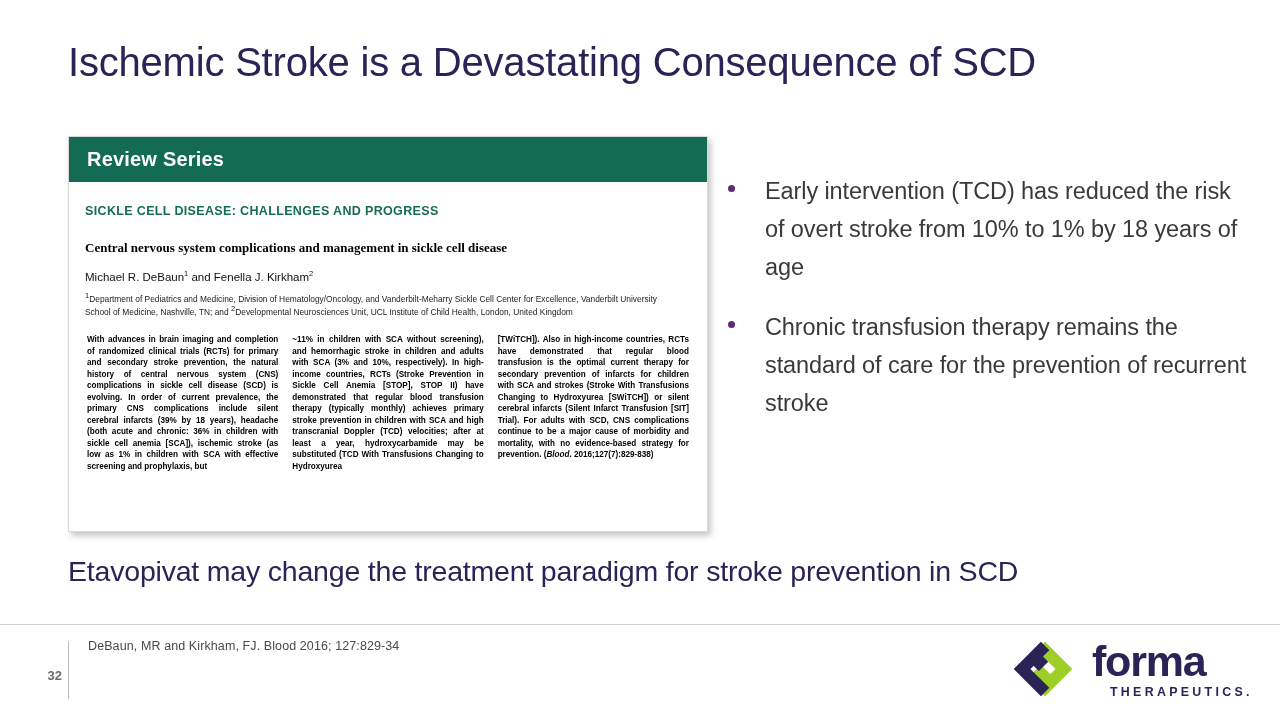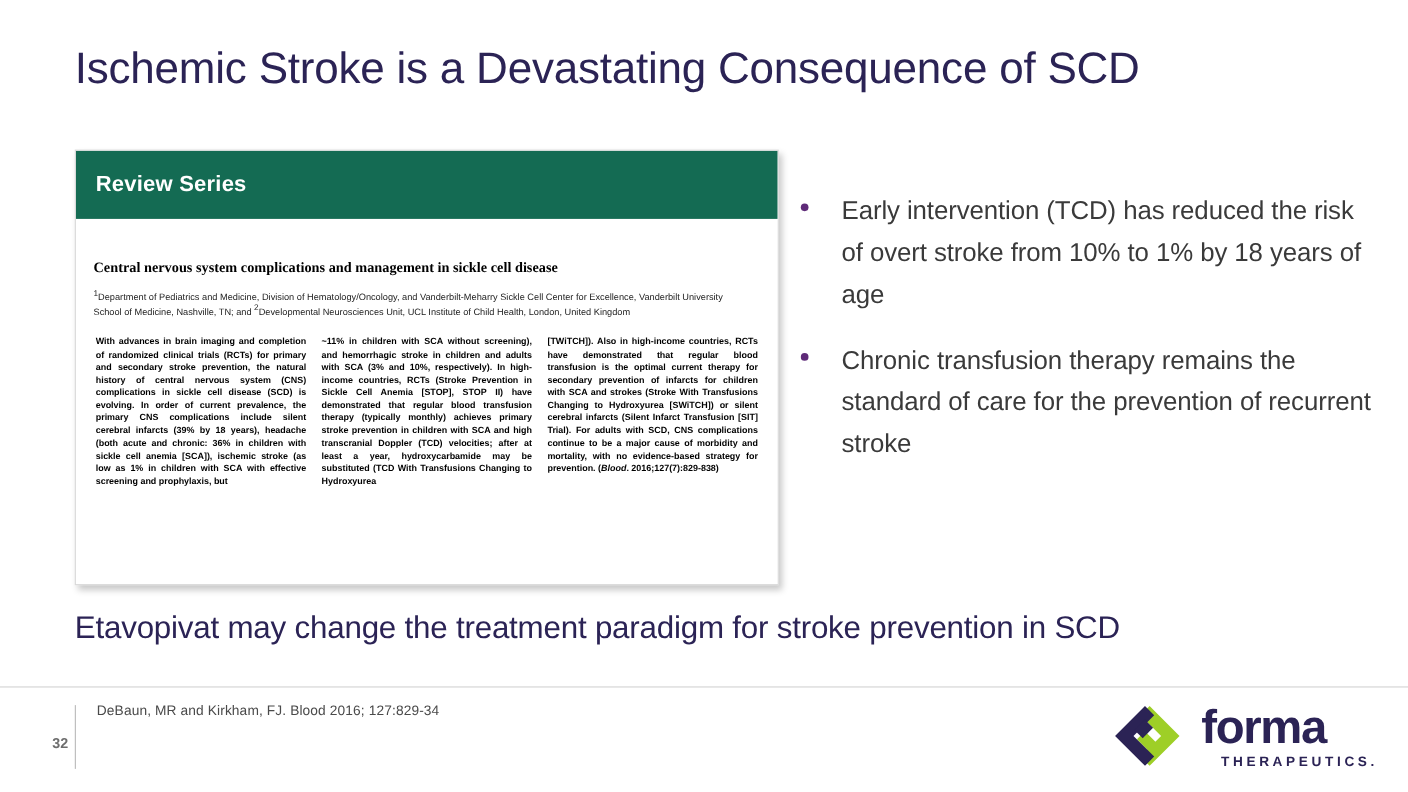--- a/index.html
+++ b/index.html
@@ -36,21 +36,21 @@
     top: 136px;
     width: 640px;
     height: 396px;
     background: #ffffff;
     border: 1px solid #d9d9d9;
     box-shadow: 3px 4px 6px rgba(0,0,0,0.22);
     box-sizing: border-box;
     overflow: hidden;
   }
   .journal-banner {
-    height: 62px;
+    height: 45px;
     background: #146b53;
     display: flex;
     align-items: center;
     padding-left: 18px;
     box-sizing: border-box;
   }
   .journal-banner-text {
     color: #ffffff;
     font-size: 20px;
     font-weight: bold;
@@ -232,23 +232,25 @@
 <div class="slide-title">Ischemic Stroke is a Devastating Consequence of SCD</div>
 
 <div class="journal-card">
 
   <div class="journal-banner">
     <span class="journal-banner-text">Review Series</span>
   </div>
 
   <div class="journal-body">
 
+    <div class="journal-kicker">SICKLE CELL DISEASE: CHALLENGES AND PROGRESS</div>
 
     <div class="journal-title">Central nervous system complications and management in sickle cell disease</div>
 
+    <div class="journal-authors">Michael R. DeBaun<sup>1</sup> and Fenella J. Kirkham<sup>2</sup></div>
 
     <div class="journal-affil"><sup>1</sup>Department of Pediatrics and Medicine, Division of Hematology/Oncology, and Vanderbilt-Meharry Sickle Cell Center for Excellence, Vanderbilt University School of Medicine, Nashville, TN; and <sup>2</sup>Developmental Neurosciences Unit, UCL Institute of Child Health, London, United Kingdom</div>
 
     <div class="abstract-cols">
       <div class="abstract-col">With advances in brain imaging and completion of randomized clinical trials (RCTs) for primary and secondary stroke prevention, the natural history of central nervous system (CNS) complications in sickle cell disease (SCD) is evolving. In order of current prevalence, the primary CNS complications include silent cerebral infarcts (39% by 18 years), headache (both acute and chronic: 36% in children with sickle cell anemia [SCA]), ischemic stroke (as low as 1% in children with SCA with effective screening and prophylaxis, but</div>
       <div class="abstract-col">~11% in children with SCA without screening), and hemorrhagic stroke in children and adults with SCA (3% and 10%, respectively). In high-income countries, RCTs (Stroke Prevention in Sickle Cell Anemia [STOP], STOP II) have demonstrated that regular blood transfusion therapy (typically monthly) achieves primary stroke prevention in children with SCA and high transcranial Doppler (TCD) velocities; after at least a year, hydroxycarbamide may be substituted (TCD With Transfusions Changing to Hydroxyurea</div>
       <div class="abstract-col">
         <span>[TWiTCH]). Also in high-income countries, RCTs have demonstrated that regular blood transfusion is the optimal current therapy for secondary prevention of infarcts for children with SCA and strokes (Stroke With Transfusions Changing to Hydroxyurea [SWiTCH]) or silent cerebral infarcts (Silent Infarct Transfusion [SIT] Trial). For adults with SCD, CNS complications continue to be a major cause of morbidity and mortality, with no evidence-based strategy for prevention.</span>
         <span>
           (<span class="cite-italic">Blood</span><span class="cite-plain">. 2016;127(7):829-838)</span>

